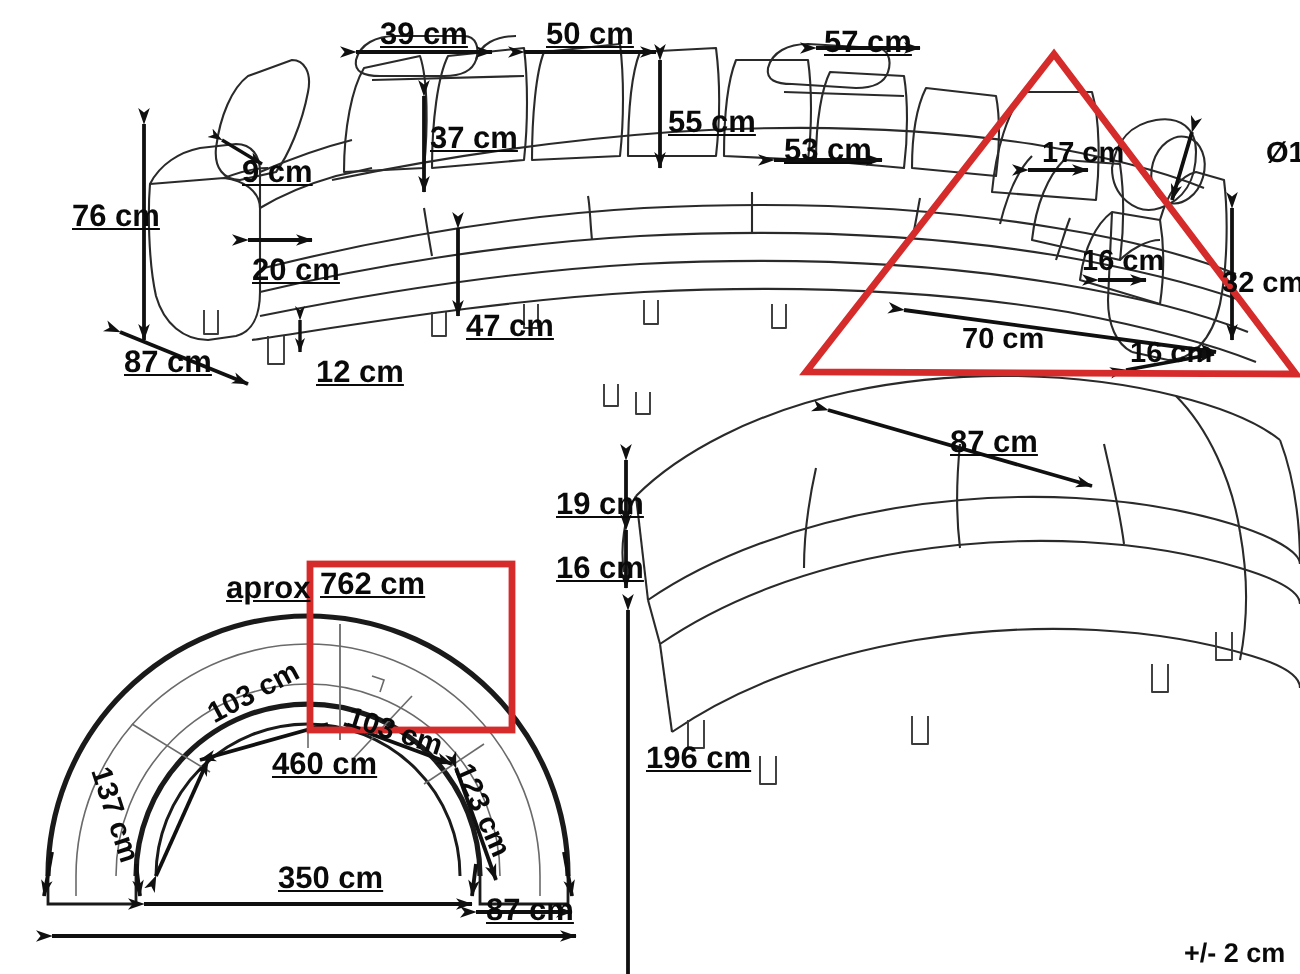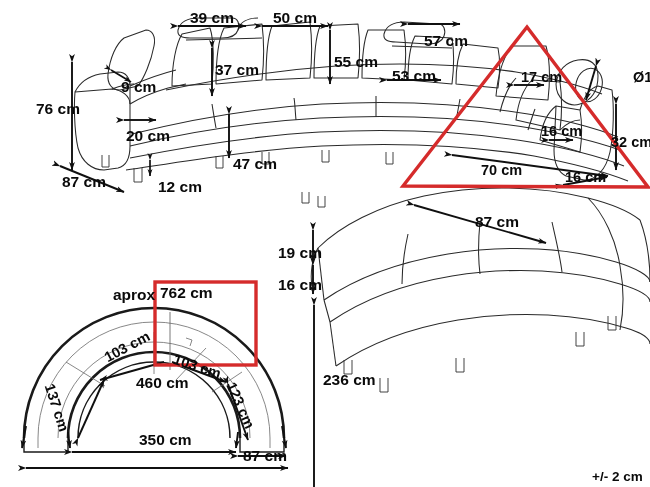--- a/index.html
+++ b/index.html
@@ -2,21 +2,21 @@
 <html><head>
 <meta charset="utf-8">
 <style>
   html,body{margin:0;padding:0;background:#ffffff;}
   body{width:650px;height:487px;overflow:hidden;
        font-family:"Liberation Sans", sans-serif;}
   #stage{position:relative;width:650px;height:487px;background:#fff;}
   svg#dwg{position:absolute;left:0;top:0;width:650px;height:487px;}
   .lbl{position:absolute;font-family:"Liberation Sans",sans-serif;
        font-weight:bold;color:#0a0a0a;white-space:nowrap;line-height:1;}
-  .s16{font-size:15.5px;}
+  .s16{font-size:15.5px;text-decoration:underline;}
   .s15{font-size:14.5px;}
   .tol{font-size:13.5px;}
 </style>
 </head>
 <body>
 
 <div id="stage">
 
   <svg id="dwg" viewBox="0 0 650 487">
     <defs>
@@ -236,32 +236,32 @@
   <div class="lbl s16" style="left:121px;top:79px;">9 cm</div>
   <div class="lbl s16" style="left:126px;top:128px;">20 cm</div>
   <div class="lbl s16" style="left:62px;top:174px;">87 cm</div>
   <div class="lbl s16" style="left:158px;top:179px;">12 cm</div>
   <div class="lbl s16" style="left:215px;top:62px;">37 cm</div>
   <div class="lbl s16" style="left:233px;top:136px;margin-top:20px;">47 cm</div>
   <div class="lbl s16" style="left:190px;top:10px;">39 cm</div>
   <div class="lbl s16" style="left:273px;top:10px;">50 cm</div>
   <div class="lbl s16" style="left:334px;top:54px;">55 cm</div>
   <div class="lbl s16" style="left:392px;top:68px;">53 cm</div>
-  <div class="lbl s16" style="left:424px;top:14px;margin-top:19px;">57 cm</div>
+  <div class="lbl s16" style="left:412px;top:14px;">57 cm</div>
 
   <div class="lbl s15" style="left:521px;top:70px;">17 cm</div>
   <div class="lbl s15" style="left:597px;top:70px;margin-left:36px;">Ø13cm</div>
   <div class="lbl s15" style="left:541px;top:124px;">16 cm</div>
   <div class="lbl s15" style="left:611px;top:135px;">32 cm</div>
   <div class="lbl s15" style="left:481px;top:163px;">70 cm</div>
   <div class="lbl s15" style="left:565px;top:170px;">16 cm</div>
   <div class="lbl s16" style="left:475px;top:214px;">87 cm</div>
   <div class="lbl s16" style="left:278px;top:245px;">19 cm</div>
   <div class="lbl s16" style="left:278px;top:277px;">16 cm</div>
-  <div class="lbl s16" style="left:323px;top:372px;">236 cm</div>
+  <div class="lbl s16" style="left:323px;top:372px;">196 cm</div>
 
   <div class="lbl s16" style="left:160px;top:285px;">762 cm</div>
   <div class="lbl s16" style="left:113px;top:287px;">aprox</div>
   <div class="lbl s15" style="left:102px;top:352px;transform:rotate(-28deg);transform-origin:left top;">103 cm</div>
   <div class="lbl s15" style="left:176px;top:352px;transform:rotate(18deg);transform-origin:left top;">103 cm</div>
   <div class="lbl s16" style="left:136px;top:375px;">460 cm</div>
   <div class="lbl s15" style="left:56px;top:382px;transform:rotate(72deg);transform-origin:left top;">137 cm</div>
   <div class="lbl s15" style="left:237px;top:380px;transform:rotate(66deg);transform-origin:left top;">123 cm</div>
   <div class="lbl s16" style="left:139px;top:432px;">350 cm</div>
   <div class="lbl s16" style="left:243px;top:448px;">87 cm</div>

